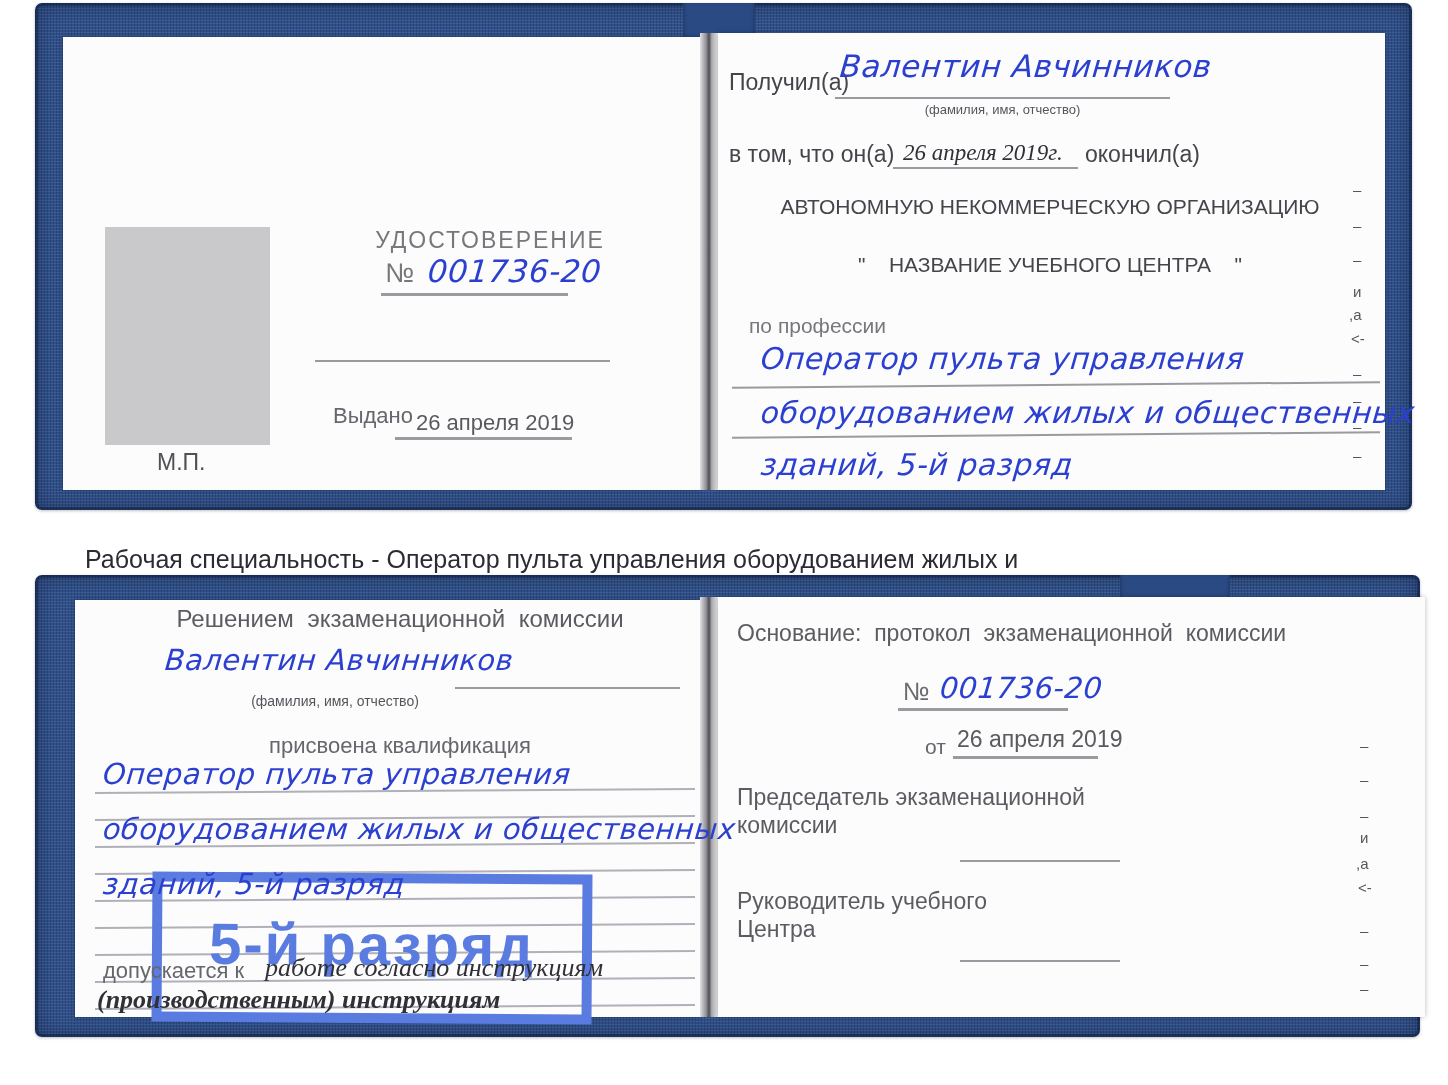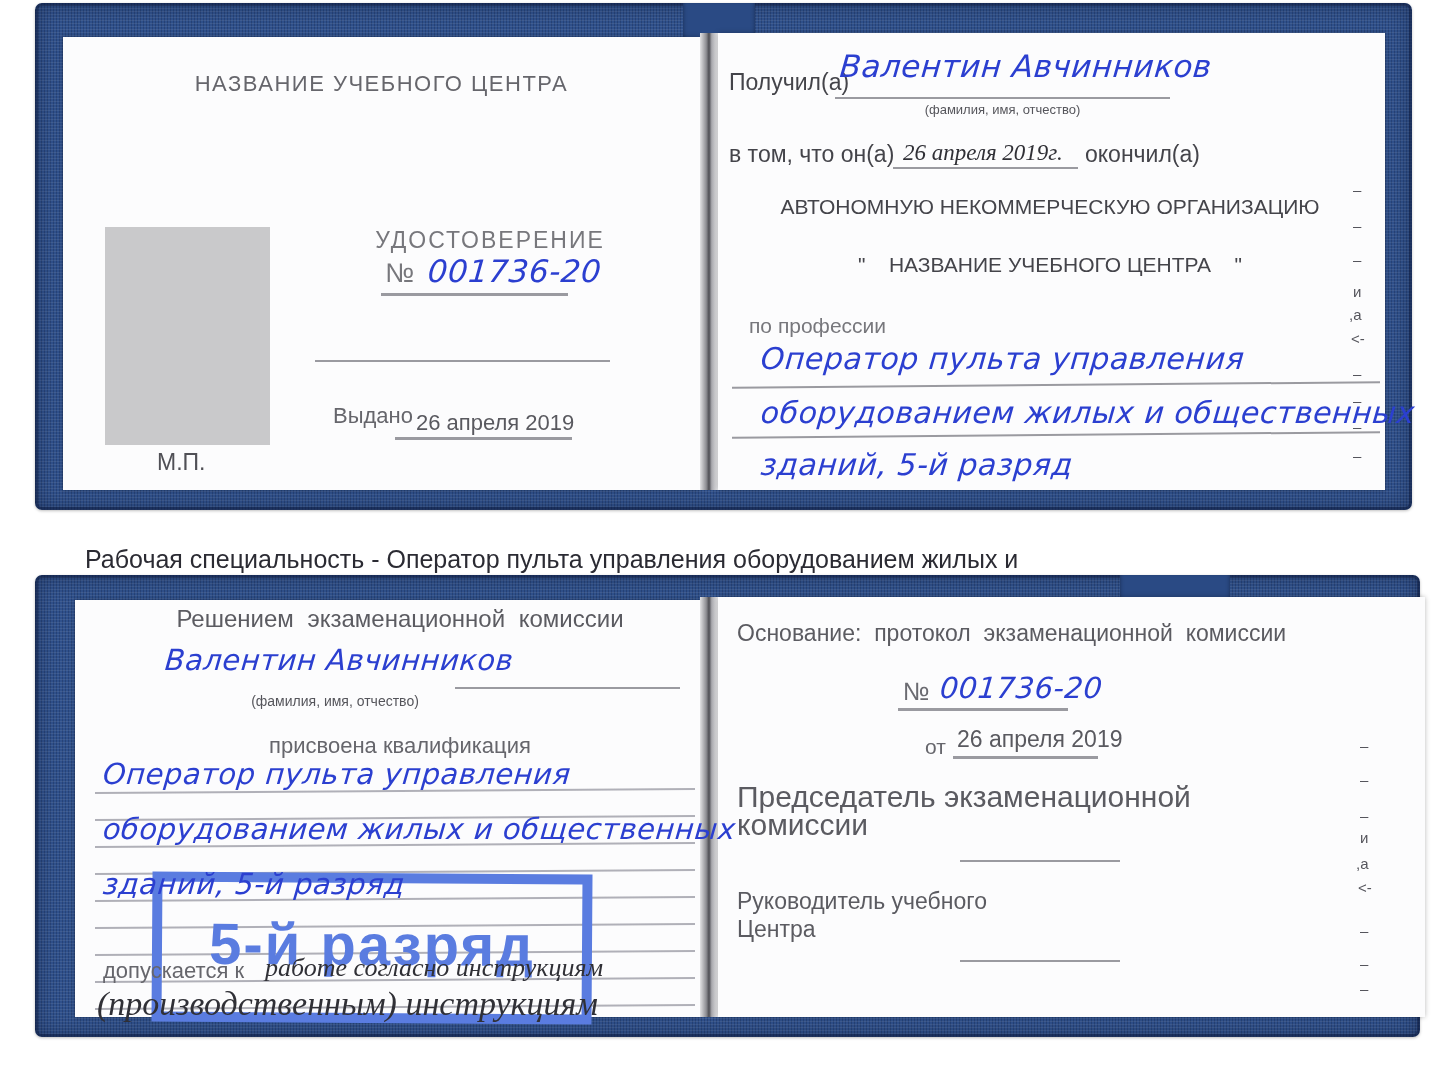--- a/index.html
+++ b/index.html
@@ -34,21 +34,20 @@
 <body>
 
 <div id="stage">
 
   <div class="sp" style="left:35px;top:3px;width:1377px;height:507px;">
     <div class="tab" style="left:648px;width:72px;"></div>
     <div class="page" style="left:28px;top:34px;width:637px;height:453px;"></div>
     <div class="crease" style="left:665px;top:30px;width:18px;height:457px;"></div>
     <div class="page" style="left:683px;top:30px;width:667px;height:457px;"></div>
 
-    <div class="print ctr" style="left:28px;top:68px;width:637px;font-size:22px;letter-spacing:1.5px;">НАЗВАНИЕ УЧЕБНОГО ЦЕНТРА</div>
     <div class="photo" style="left:70px;top:224px;width:165px;height:218px;"></div>
     <div class="print ctr" style="left:290px;top:224px;width:330px;font-size:23px;letter-spacing:2px;color:#77777c;">УДОСТОВЕРЕНИЕ</div>
     <div class="print" style="left:350px;top:255px;font-size:27px;color:#77777c;">№</div>
     <div class="hand" style="left:393px;top:250px;font-size:31px;">001736-20</div>
     <div class="uline" style="left:346px;top:290px;width:187px;height:3px;"></div>
     <div class="uline" style="left:280px;top:357px;width:295px;"></div>
     <div class="print" style="left:298px;top:400px;font-size:22px;">Выдано</div>
     <div class="print" style="left:381px;top:407px;font-size:22px;color:#59595f;">26 апреля 2019</div>
     <div class="uline" style="left:360px;top:434px;width:177px;height:3px;"></div>
     <div class="print" style="left:122px;top:446px;font-size:23px;color:#505056;">М.П.</div>
@@ -113,31 +112,31 @@
     <div class="hand" style="left:68px;top:182px;font-size:29px;z-index:6;">Оператор пульта управления</div>
     <div class="hand" style="left:68px;top:237px;font-size:29px;z-index:6;">оборудованием жилых и общественных</div>
     <div class="hand" style="left:68px;top:292px;font-size:29px;z-index:6;">зданий, 5-й разряд</div>
 
     <div id="hlbox" style="left:117px;top:298px;width:420px;height:130px;">
       <div id="hltext" style="top:28px;">5-й разряд</div>
     </div>
 
     <div class="print" style="left:68px;top:383px;font-size:22px;z-index:6;">допускается к</div>
     <div class="fserif" style="left:230px;top:378px;font-size:26px;z-index:6;">работе согласно инструкциям</div>
-    <div class="fserif" style="left:62px;top:410px;font-size:34px;z-index:6;">(производственным) инструкциям</div>
+    <div class="fserif" style="left:62px;top:410px;font-size:26px;z-index:6;font-weight:bold;">(производственным) инструкциям</div>
 
     <div class="print" style="left:702px;top:45px;font-size:23px;color:#5b5b61;white-space:pre;">Основание:  протокол  экзаменационной  комиссии</div>
     <div class="print" style="left:868px;top:102px;font-size:25px;color:#6b6b71;">№</div>
     <div class="hand" style="left:905px;top:96px;font-size:29px;">001736-20</div>
     <div class="uline" style="left:863px;top:133px;width:170px;height:3px;"></div>
     <div class="print" style="left:890px;top:160px;font-size:21px;">от</div>
     <div class="print" style="left:922px;top:151px;font-size:23px;color:#59595f;">26 апреля 2019</div>
     <div class="uline" style="left:918px;top:181px;width:145px;height:3px;"></div>
 
-    <div class="print" style="left:702px;top:208px;font-size:30px;color:#5b5b61;line-height:28px;">
+    <div class="print" style="left:702px;top:208px;font-size:23px;color:#5b5b61;line-height:28px;">
       <span>Председатель экзаменационной</span><br>
       <span>комиссии</span>
     </div>
     <div class="uline" style="left:925px;top:285px;width:160px;"></div>
 
     <div class="print" style="left:702px;top:312px;font-size:23px;color:#5b5b61;line-height:28px;">
       <span>Руководитель учебного</span><br>
       <span>Центра</span>
     </div>
     <div class="uline" style="left:925px;top:385px;width:160px;"></div>

